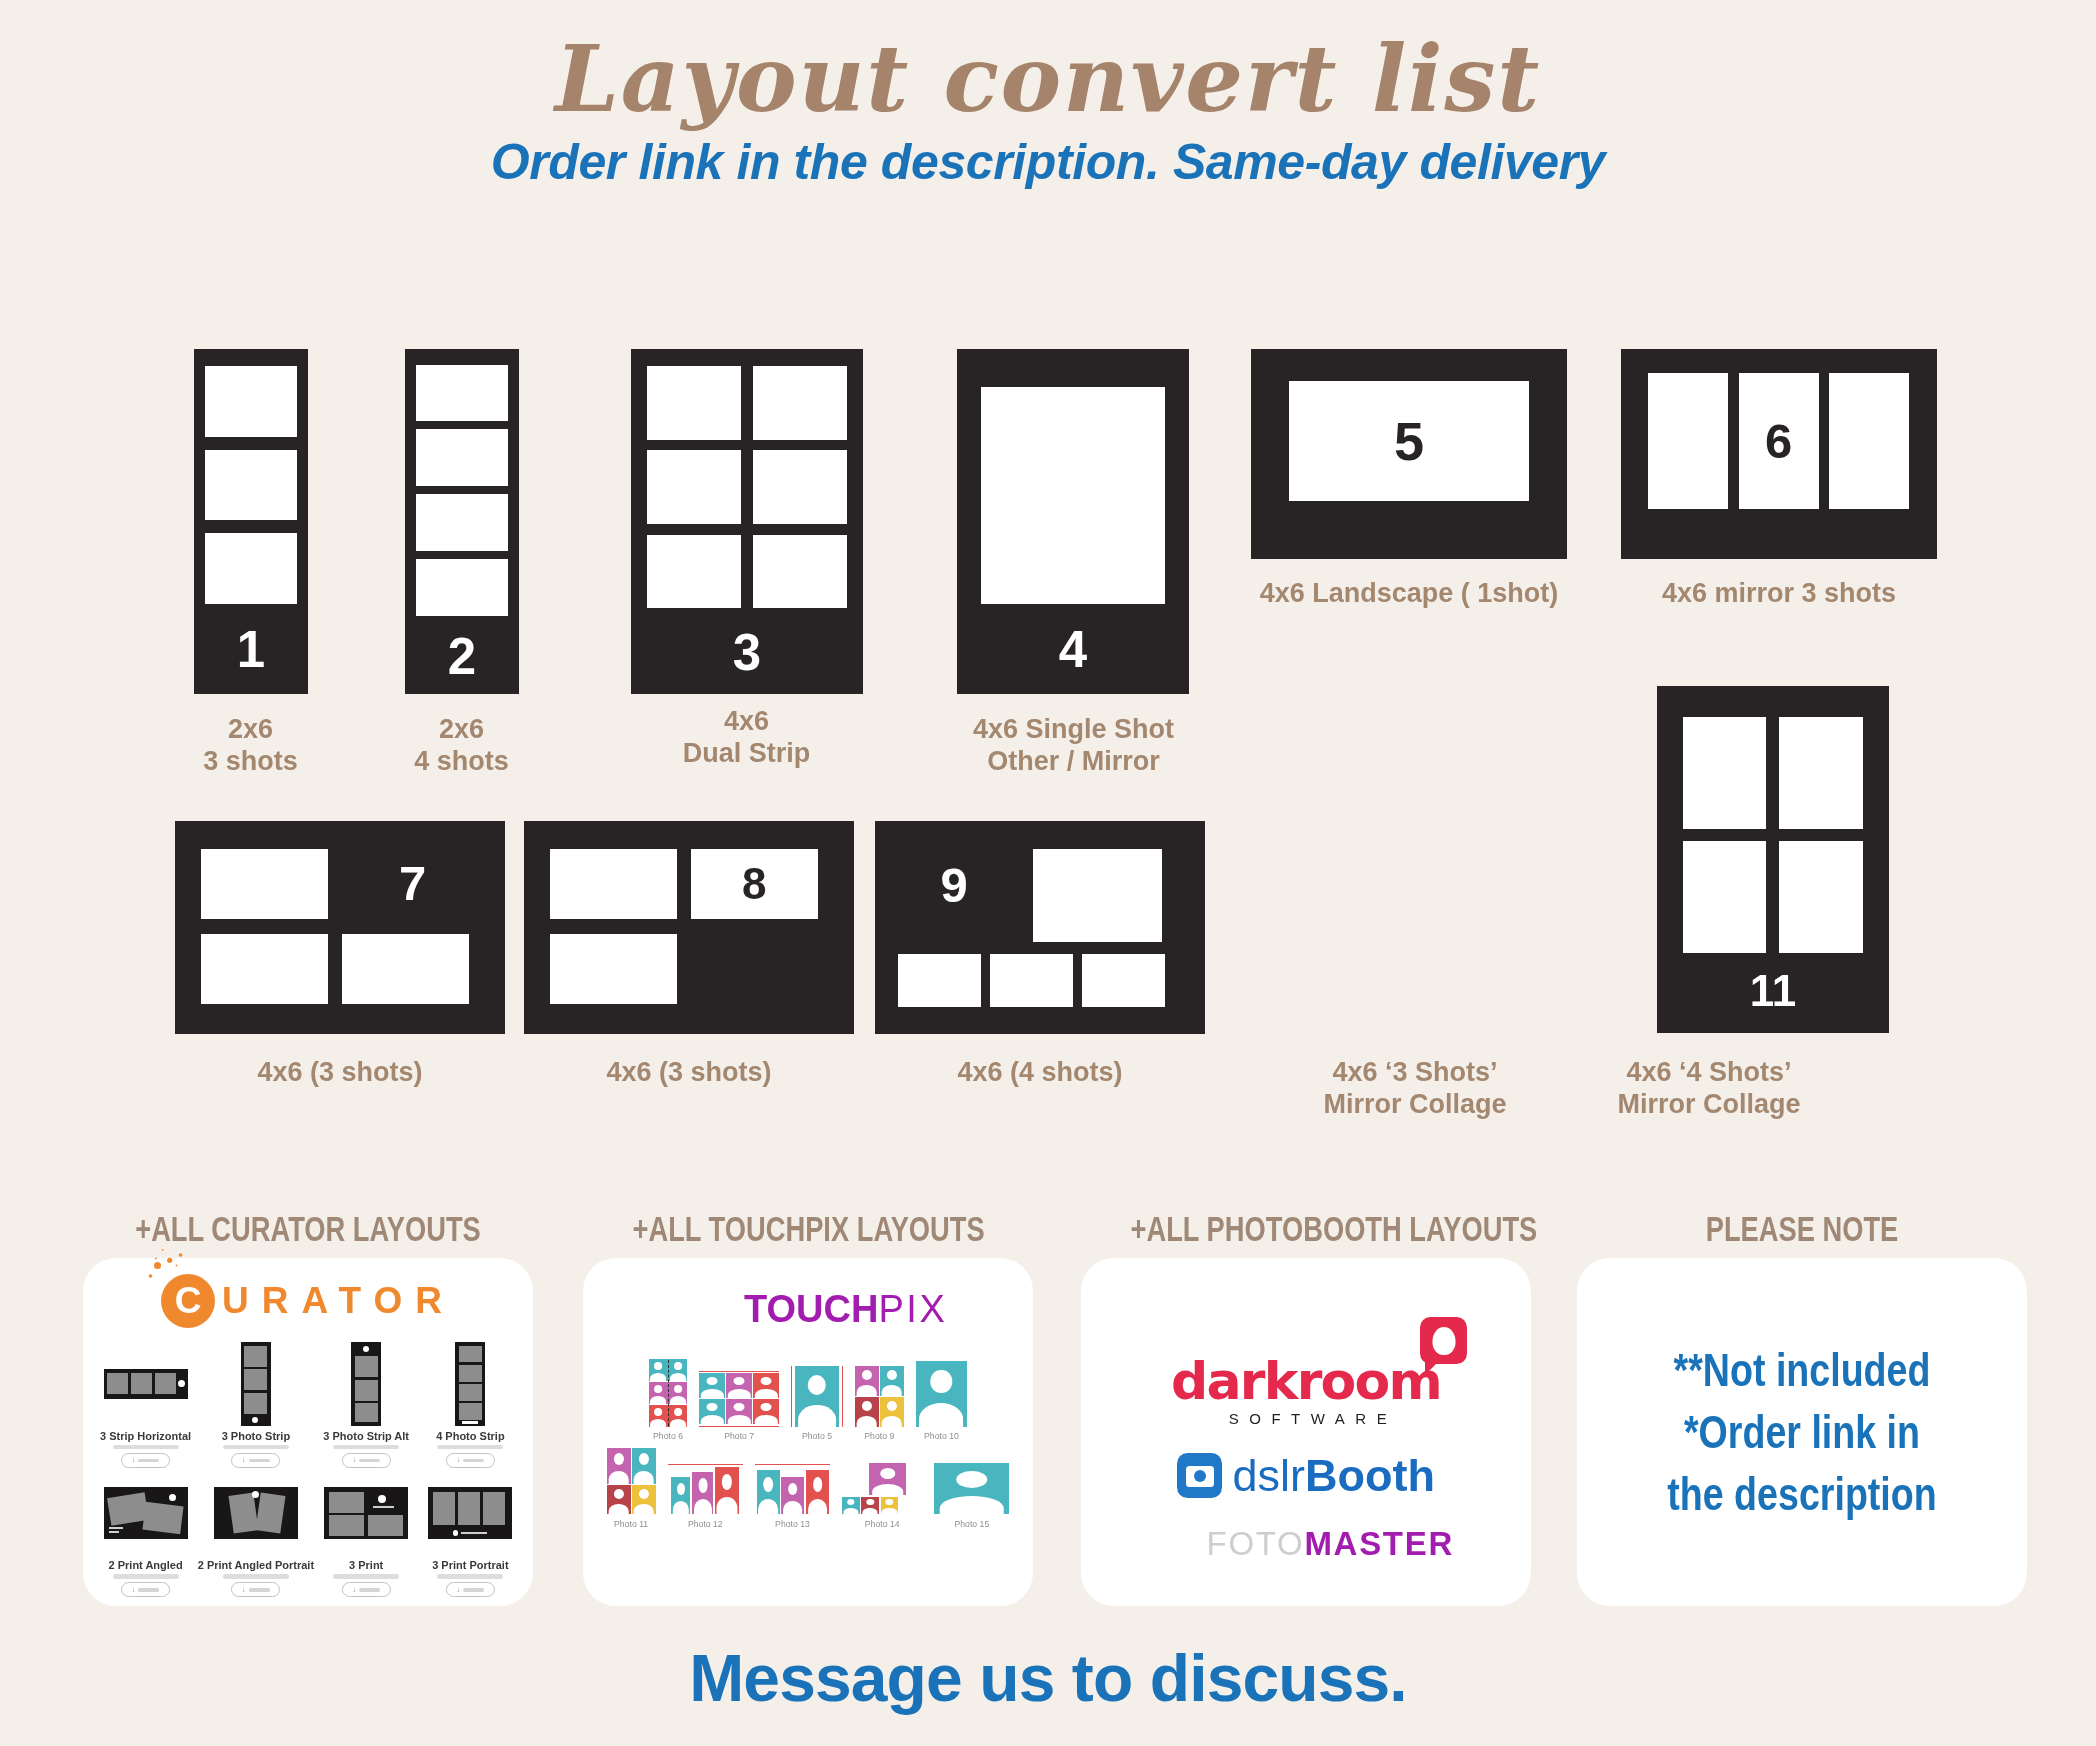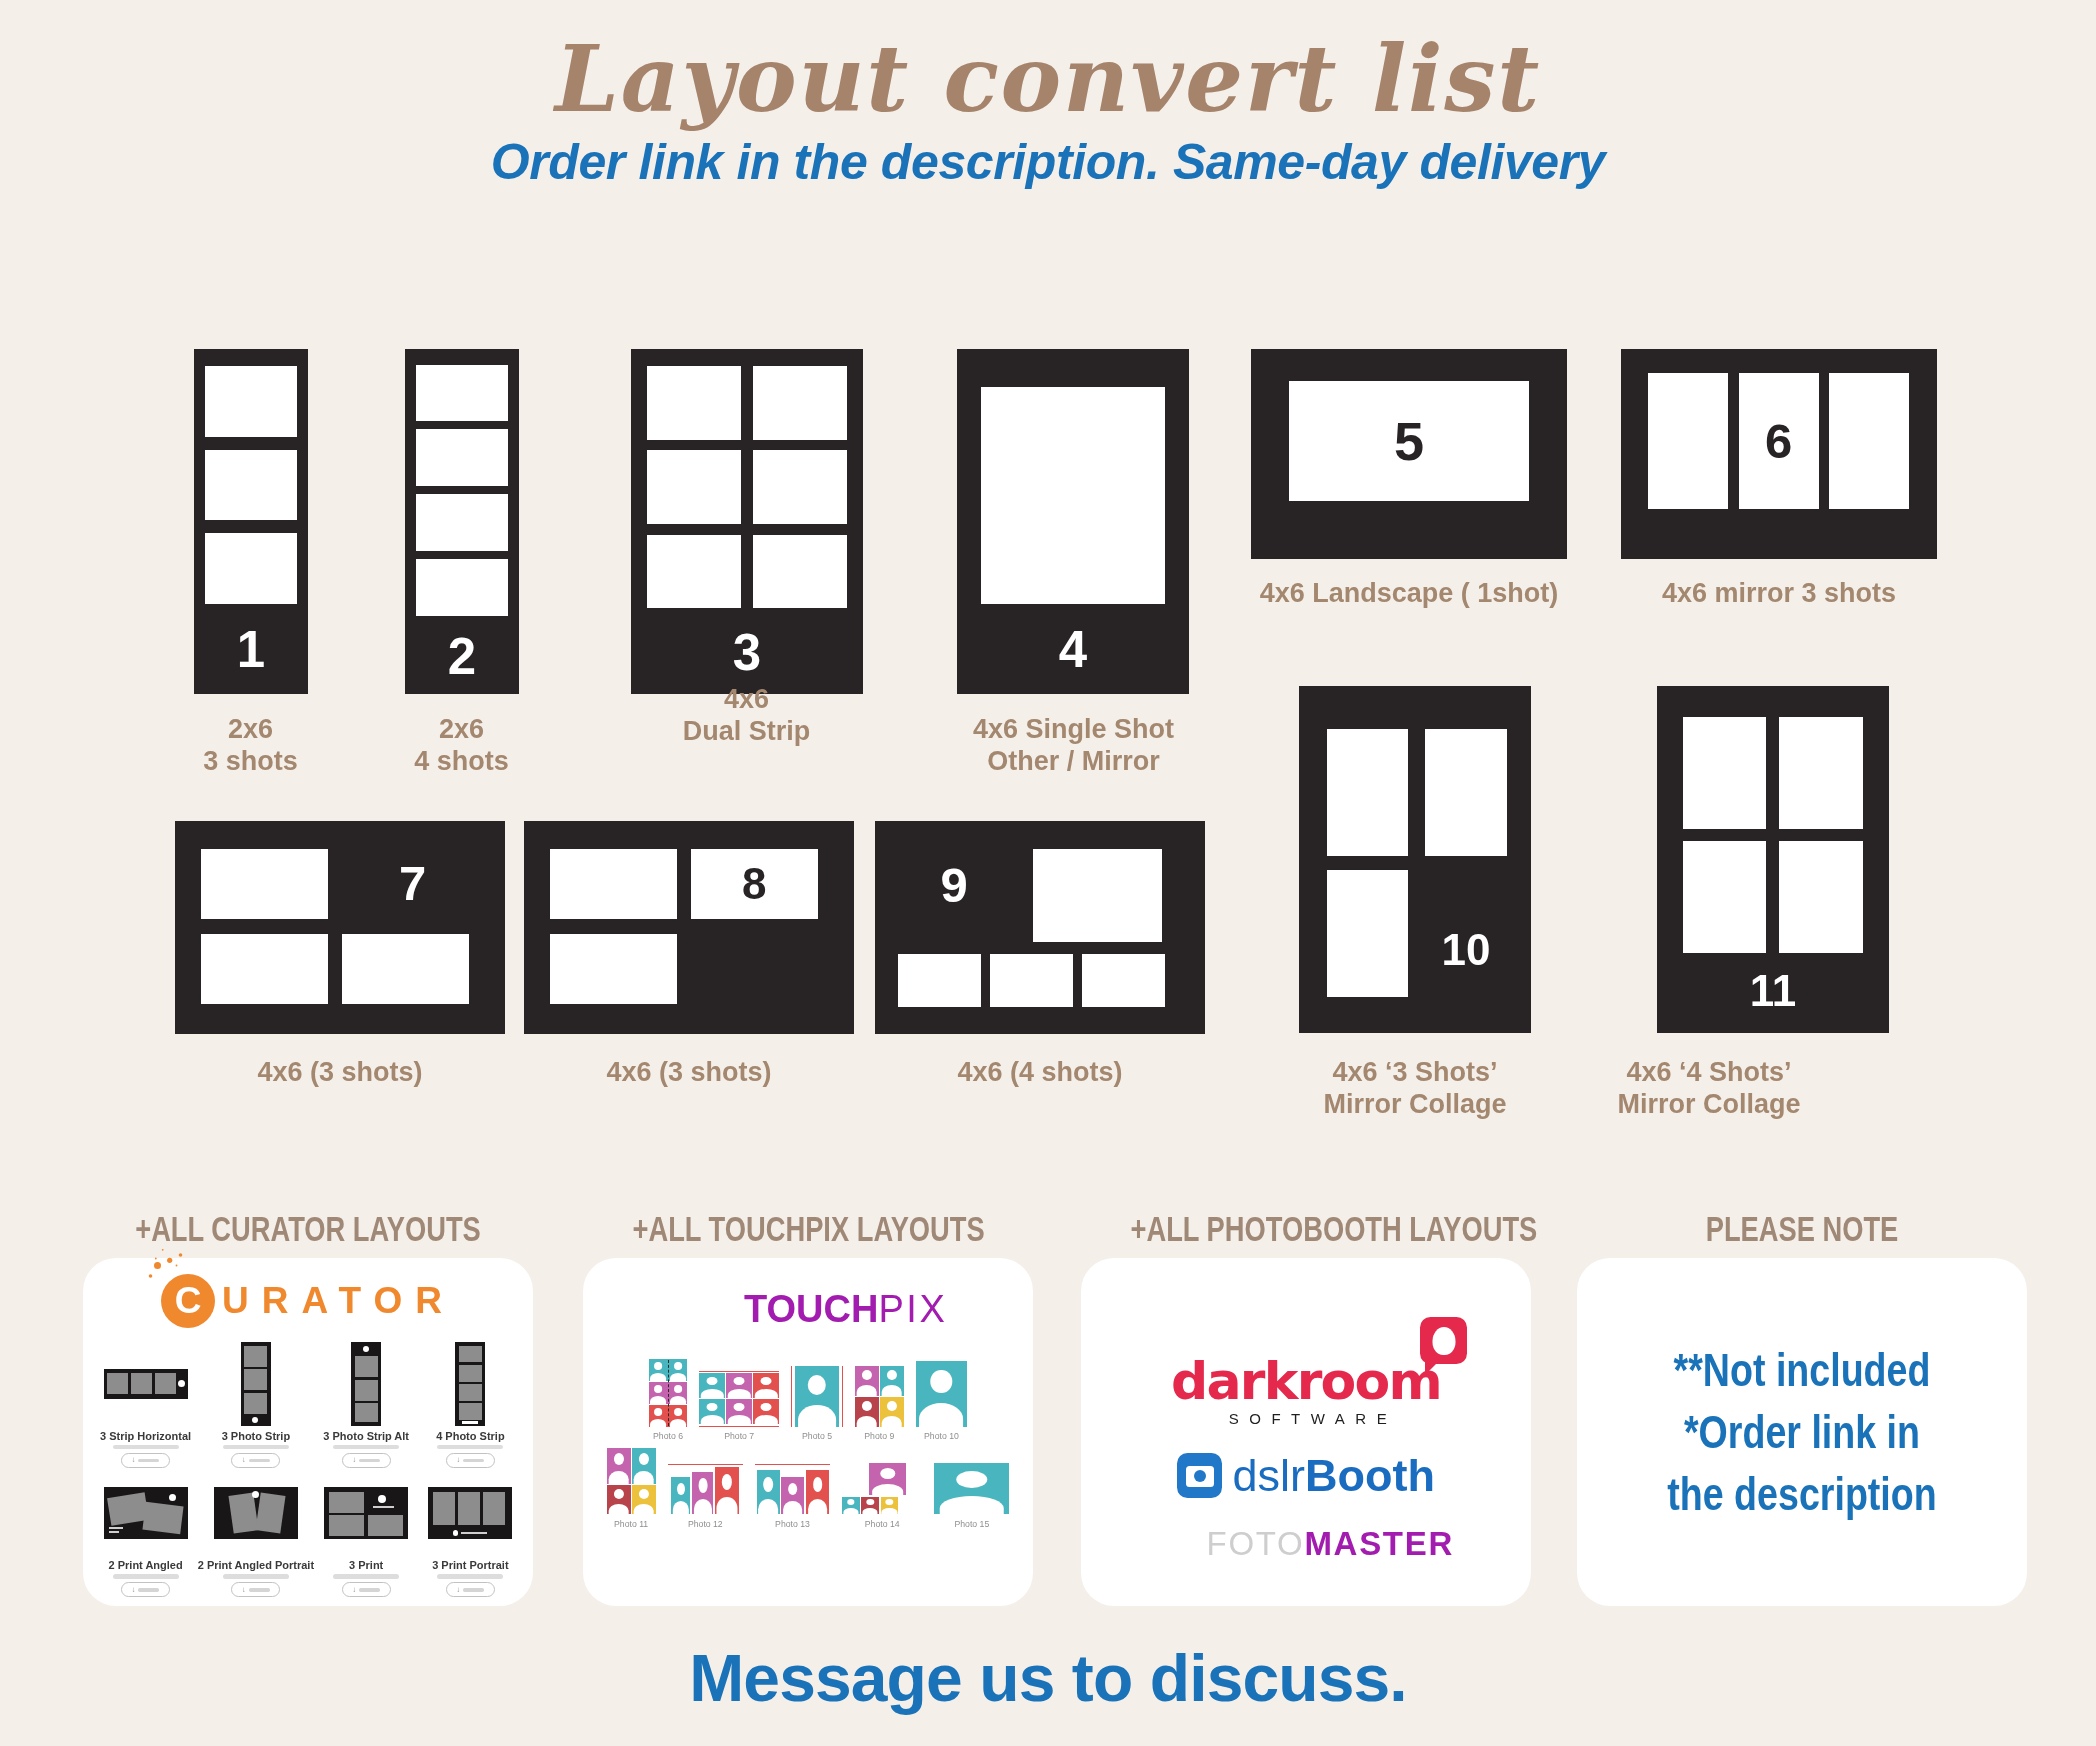--- a/index.html
+++ b/index.html
@@ -138,21 +138,21 @@
 
   <div class="bc" style="left:631px;top:349px;width:232px;height:345px;">
     <div class="wb" style="left:7%;top:5%;width:40.5%;height:21.3%;"></div>
     <div class="wb" style="left:52.5%;top:5%;width:40.5%;height:21.3%;"></div>
     <div class="wb" style="left:7%;top:29.4%;width:40.5%;height:21.3%;"></div>
     <div class="wb" style="left:52.5%;top:29.4%;width:40.5%;height:21.3%;"></div>
     <div class="wb" style="left:7%;top:53.8%;width:40.5%;height:21.3%;"></div>
     <div class="wb" style="left:52.5%;top:53.8%;width:40.5%;height:21.3%;"></div>
     <div class="num" style="left:0;top:77.5%;width:100%;height:21%;font-size:51px;">3</div>
   </div>
-  <div class="lab" style="left:633px;top:684px;width:227px;">
+  <div class="lab" style="left:633px;top:706px;width:227px;">
     <div>4x6</div>
     <div>Dual Strip</div>
   </div>
 
   <div class="bc" style="left:957px;top:349px;width:232px;height:345px;">
     <div class="wb" style="left:10.5%;top:11%;width:79%;height:63%;"></div>
     <div class="num" style="left:0;top:76%;width:100%;height:22%;font-size:51px;">4</div>
   </div>
   <div class="lab" style="left:934px;top:714px;width:279px;">
     <div>4x6 Single Shot</div>
@@ -204,26 +204,20 @@
     <div class="num" style="left:10%;top:12%;width:28%;height:36%;font-size:49px;">9</div>
     <div class="wb" style="left:48%;top:13%;width:39%;height:44%;"></div>
     <div class="wb" style="left:7%;top:62.5%;width:25%;height:25%;"></div>
     <div class="wb" style="left:34.9%;top:62.5%;width:25%;height:25%;"></div>
     <div class="wb" style="left:62.8%;top:62.5%;width:25%;height:25%;"></div>
   </div>
   <div class="lab" style="left:875px;top:1057px;width:330px;">
     <div>4x6 (4 shots)</div>
   </div>
 
-  <div class="bc" style="left:1299px;top:686px;width:232px;height:347px;">
-    <div class="wb" style="left:12%;top:12.5%;width:35%;height:36.5%;"></div>
-    <div class="wb" style="left:54.5%;top:12.5%;width:35%;height:36.5%;"></div>
-    <div class="wb" style="left:12%;top:53%;width:35%;height:36.5%;"></div>
-    <div class="num" style="left:52%;top:64%;width:40%;height:24%;font-size:44px;">10</div>
-  </div>
   <div class="lab" style="left:1290px;top:1057px;width:250px;">
     <div>4x6 ‘3 Shots’</div>
     <div>Mirror Collage</div>
   </div>
 
   <div class="bc" style="left:1657px;top:686px;width:232px;height:347px;">
     <div class="wb" style="left:11%;top:8.8%;width:36%;height:32.4%;"></div>
     <div class="wb" style="left:52.8%;top:8.8%;width:36%;height:32.4%;"></div>
     <div class="wb" style="left:11%;top:44.6%;width:36%;height:32.4%;"></div>
     <div class="wb" style="left:52.8%;top:44.6%;width:36%;height:32.4%;"></div>

